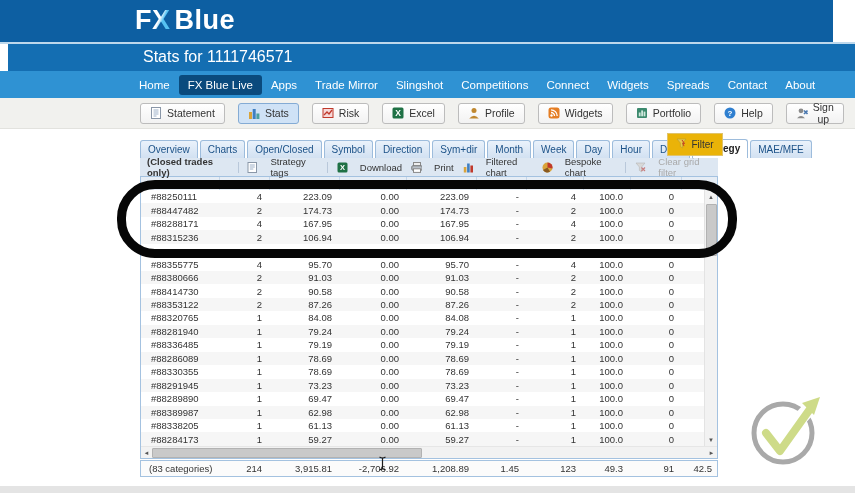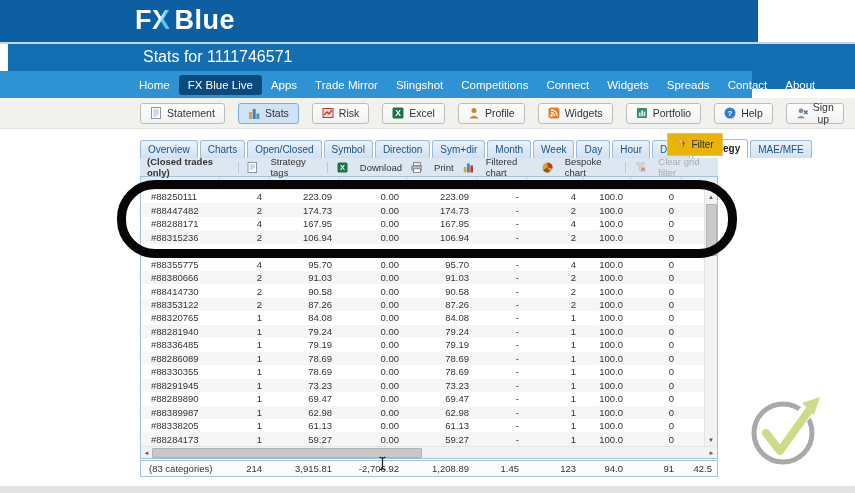--- a/index.html
+++ b/index.html
@@ -1,28 +1,28 @@
 <!DOCTYPE html>
 <html style="--brand-dark: #0d5fa2; --brand-mid: #146eb2; --brand-nav: #2f92d3; --nav-active: #0a4a7d; --tab-text: #1c5288; --grid-border: #a4c2e0; --filter-border: #e0c36a; --annotation: #060606; --watermark-green: #c9d87c;"><head>
 <meta charset="utf-8">
 <style>
   html,body{margin:0;padding:0;background:#fff;}
   #app{position:relative;width:855px;height:493px;overflow:hidden;background:#fff;
        font-family:"Liberation Sans",sans-serif;-webkit-font-smoothing:antialiased;}
   
-  .hdr-top{position:absolute;left:0;top:0;width:758px;height:42px;background:var(--brand-dark,#0d5fa2);}
+  .hdr-top{position:absolute;left:0;top:0;width:833px;height:42px;background:var(--brand-dark,#0d5fa2);}
   .logo{position:absolute;left:135px;top:5px;font-size:27px;font-weight:bold;color:#fff;letter-spacing:.5px;}
   .logo .fx{margin-right:4px;}
   .logo .fx .x{background:linear-gradient(115deg,#ffffff 42%,#56c2f2 55%);
                -webkit-background-clip:text;background-clip:text;color:transparent;}
   .hdr-sep{position:absolute;left:0;top:42px;width:855px;height:2px;background:#bdd8ec;}
   .hdr-stats{position:absolute;left:8px;top:44px;width:855px;height:45px;background:var(--brand-mid,#146eb2);}
   .hdr-stats .t{position:absolute;left:135px;top:4px;font-size:16px;color:#fff;}
   
-  .navbar{position:absolute;left:0;top:71px;width:752px;height:27px;background:var(--brand-nav,#2f92d3);
+  .navbar{position:absolute;left:0;top:71px;width:855px;height:27px;background:var(--brand-nav,#2f92d3);
           display:flex;align-items:center;padding-left:130px;box-sizing:border-box;}
   .nav-item{color:#fff;font-size:11.5px;padding:4px 9px;border-radius:3px;cursor:pointer;white-space:nowrap;}
   .nav-item.active{background:#0a4a7d;}
   
   .toolbar{position:absolute;left:0;top:98px;width:855px;height:31px;background:#f1f1ee;
            border-bottom:1px solid #e2e2de;display:flex;align-items:center;gap:13px;
            padding-left:140px;box-sizing:border-box;}
   .tb-btn{display:flex;align-items:center;gap:5px;height:21px;padding:0 9px;font-size:10.5px;color:#333;
           background:linear-gradient(#ffffff,#f2f2f2);border:1px solid #bcbcbc;border-radius:3px;cursor:pointer;}
   .tb-btn.active{background:#cfe2f6;border-color:#84abd4;}
@@ -527,21 +527,21 @@
       </div>
     </div>
     <div class="footer-row" id="footrow">
         <div class="c0">(83 categories)</div>
         <div>214</div>
         <div>3,915.81</div>
         <div>-2,706.92</div>
         <div>1,208.89</div>
         <div>1.45</div>
         <div>123</div>
-        <div>94.0</div>
+        <div>49.3</div>
         <div>91</div>
         <div>42.5</div>
       </div>
   </div>
 
   <div class="annot-oval"></div>
 
   <svg class="watermark" viewBox="0 0 84 80">
     <circle cx="37" cy="42" r="29" fill="none" stroke="#a0a0a0" stroke-width="5"></circle>
     <path d="M52 30 L70 10" stroke="#ffffff" stroke-width="14" fill="none"></path>

